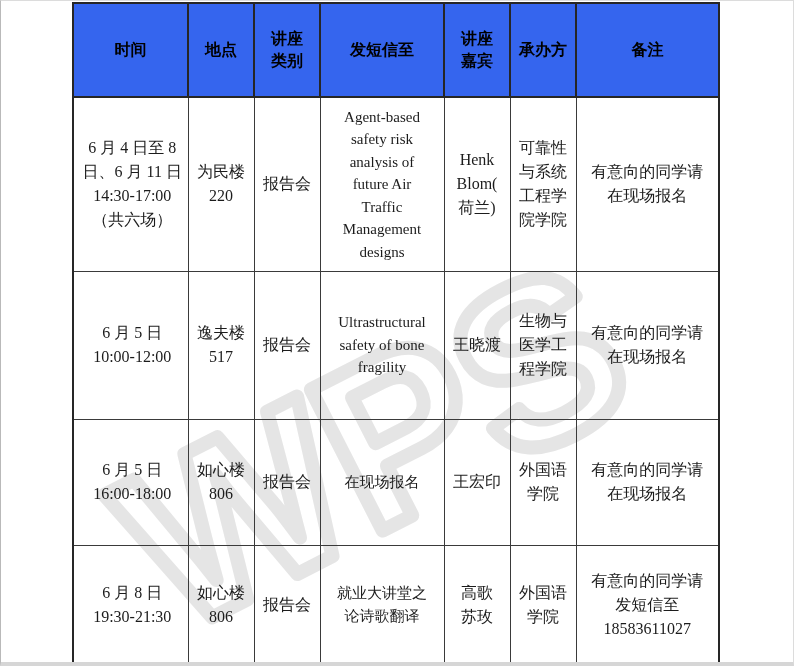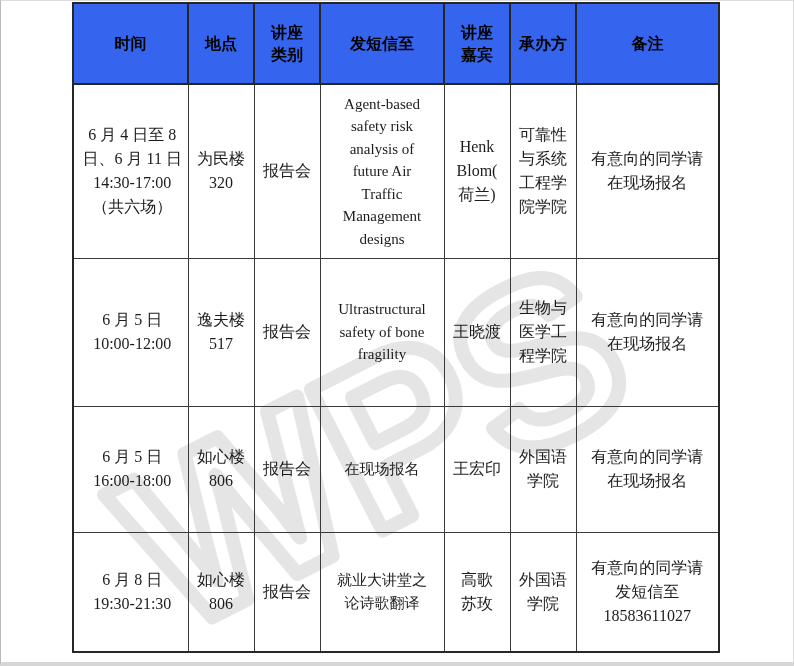--- a/index.html
+++ b/index.html
@@ -48,21 +48,21 @@
     font-size: 16px;
     line-height: 1.35;
     color: #000000;
   }
   .schedule tbody td {
     border: 1.5px solid #3a3a3a;
     font-size: 16px;
     line-height: 1.5;
     background: transparent;
   }
-  .schedule tr.r-header { height: 81px; }
+  .schedule tr.r-header { height: 94px; }
   .schedule tr.r1 { height: 174px; }
   .schedule tr.r2 { height: 148px; }
   .schedule tr.r3 { height: 126px; }
   .schedule tr.r4 { height: 120px; }
   .schedule td.cell-time {
     text-align: center;
     padding-left: 7px;
   }
   .schedule td.cell-name { font-size: 15px; }
 </style>
@@ -100,21 +100,21 @@
         <th>备注</th>
       </tr>
     </thead>
     <tbody>
       <tr class="r1">
         <td class="cell-time">6 月 4 日至 8
 日、6 月 11 日
 14:30-17:00
 （共六场）</td>
         <td>为民楼
-320</td>
+220</td>
         <td>报告会</td>
         <td class="cell-name">Agent-based
 safety risk
 analysis of
 future Air
 Traffic
 Management
 designs</td>
         <td>Henk
 Blom(

